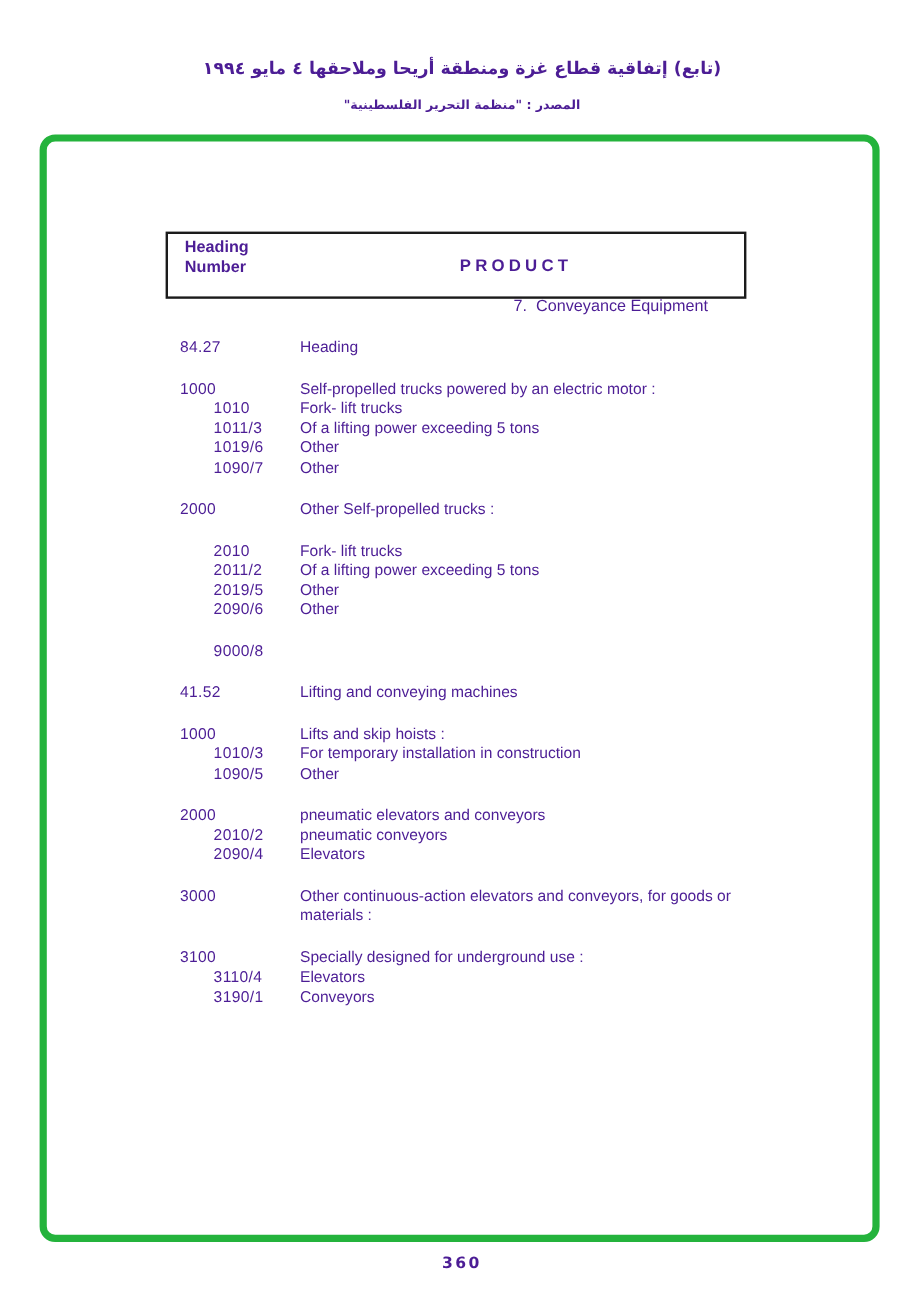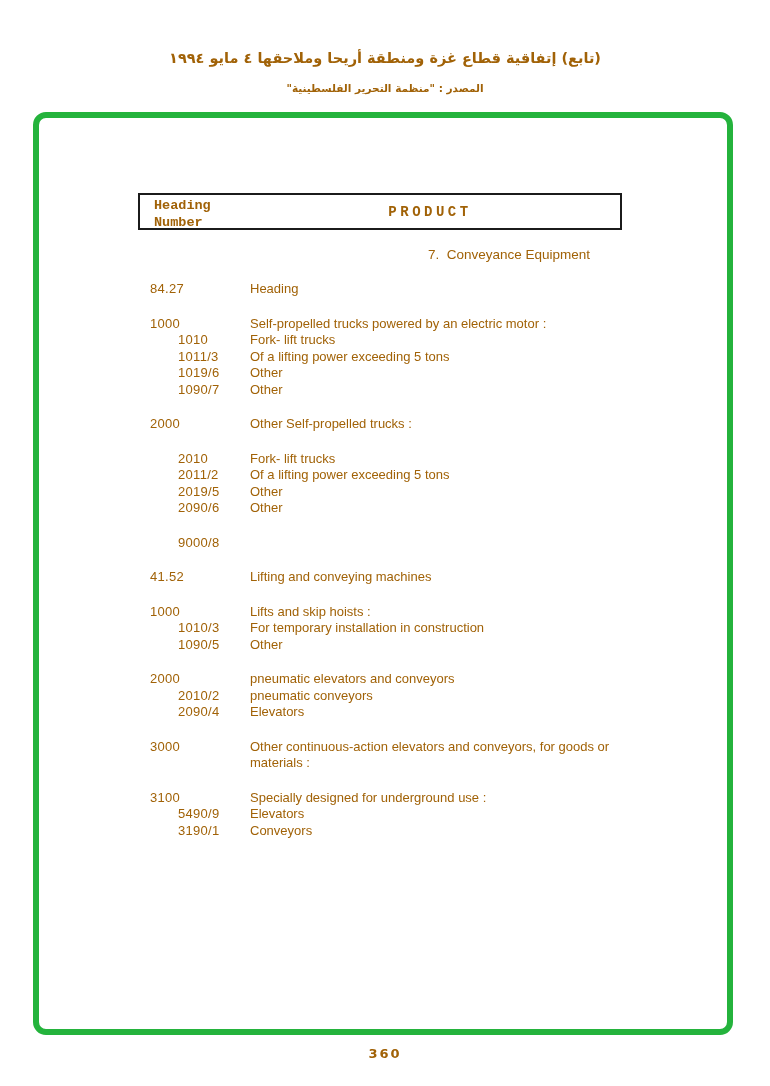--- a/index.html
+++ b/index.html
@@ -6,21 +6,21 @@
     margin: 0;
     padding: 0;
     background: #ffffff;
   }
   .page {
     position: relative;
     width: 770px;
     height: 1086px;
     background: #ffffff;
     font-family: "Liberation Sans", sans-serif;
-    color: #a16207;
+    color: #4c1d95;
     overflow: hidden;
   }
   
   .ar-title {
     position: absolute;
     top: 50px;
     left: 0;
     width: 100%;
     text-align: center;
     direction: rtl;
@@ -50,27 +50,26 @@
     box-sizing: border-box;
     border: 6px solid var(--frame-green, #24b33c);
     border-radius: 13px;
   }
   
   .hdr-box {
     position: absolute;
     left: 138px;
     top: 193px;
     width: 484px;
-    height: 37px;
+    height: 56px;
     box-sizing: border-box;
     border: 2px solid #1b1b1b;
     display: flex;
     align-items: stretch;
     background: #fff;
-    font-family: Liberation Mono, monospace;
   }
   .hdr-col1 {
     flex: 0 0 100px;
     box-sizing: border-box;
     padding: 3px 0 0 14px;
     font-weight: bold;
     font-size: 13.5px;
     line-height: 1.25;
   }
   .hdr-col2 {
@@ -239,21 +238,21 @@
           <div class="code">3000</div>
           <div class="prod">Other continuous-action elevators and conveyors, for goods or materials :</div>
         </div>
       </div>
       <div class="group">
         <div class="row">
           <div class="code">3100</div>
           <div class="prod">Specially designed for underground use :</div>
         </div>
         <div class="row indent">
-          <div class="code">5490/9</div>
+          <div class="code">3110/4</div>
           <div class="prod">Elevators</div>
         </div>
         <div class="row indent">
           <div class="code">3190/1</div>
           <div class="prod">Conveyors</div>
         </div>
       </div>
     </div>
 
   <div class="page-number">360</div>

